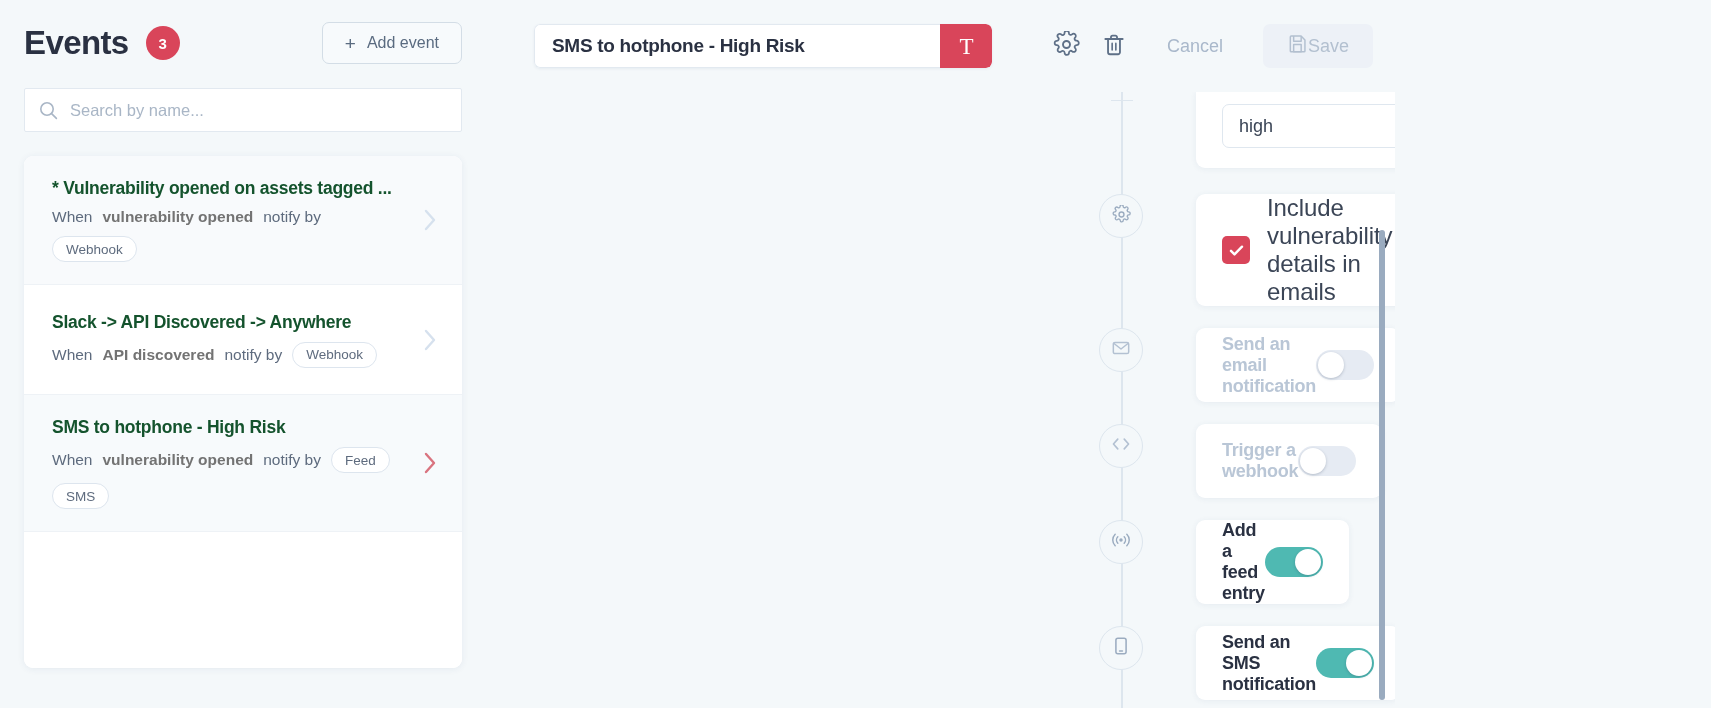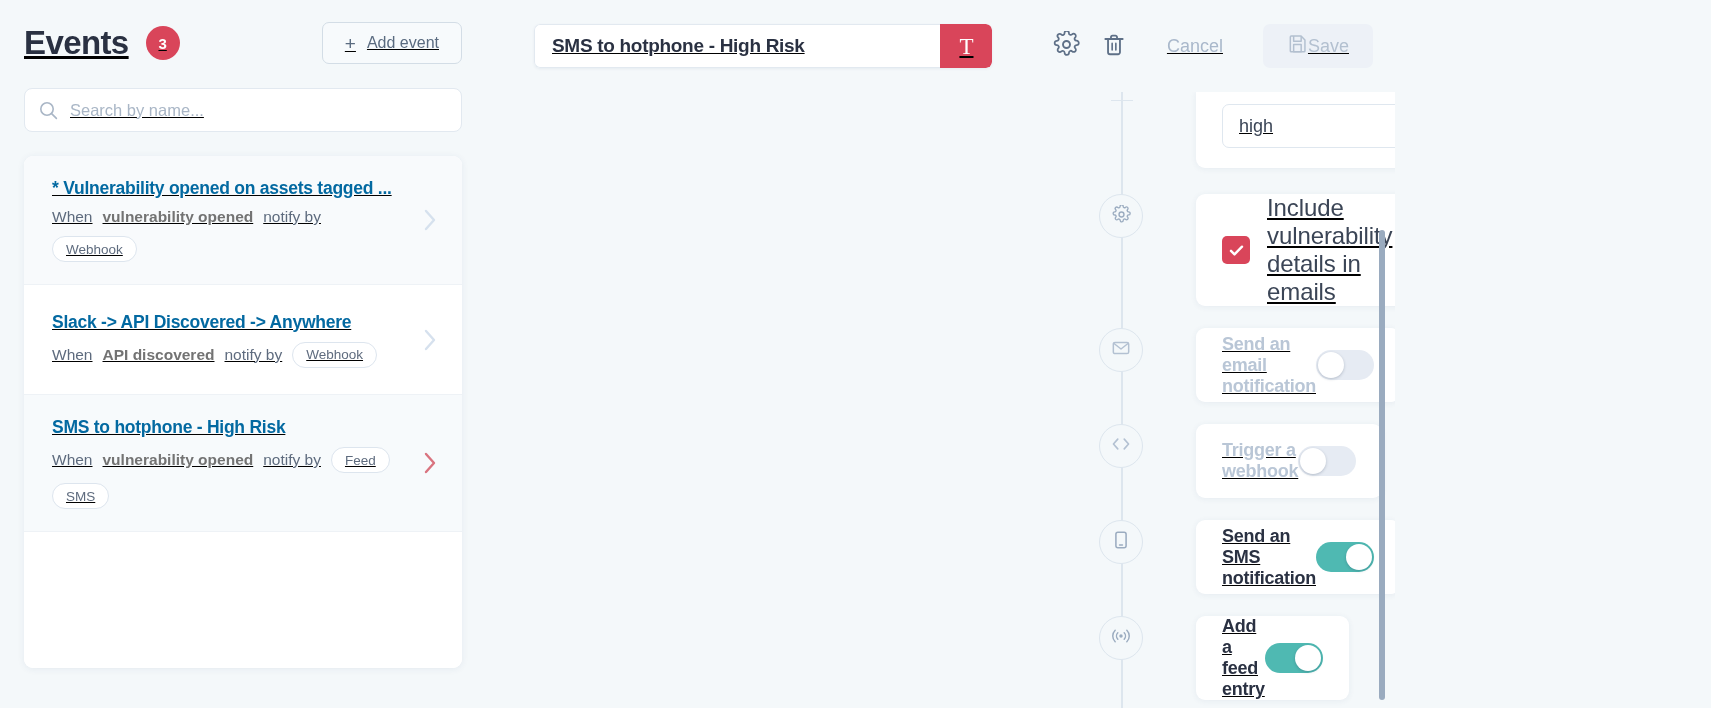--- a/index.html
+++ b/index.html
@@ -3,21 +3,21 @@
 <meta charset="utf-8">
 <style>
   * { box-sizing: border-box; margin: 0; padding: 0; }
   html, body {
     width: 1711px; height: 708px;
     overflow: hidden;
     background: #f4f8fa;
     font-family: "Liberation Sans", sans-serif;
     -webkit-font-smoothing: antialiased;
   }
-  .app { position: relative; width: 1395px; height: 708px; display: flex; text-decoration: underline; }
+  .app { position: relative; width: 1395px; height: 708px; display: flex; }
 
   
   .left-panel {
     position: relative;
     width: 508px;
     height: 708px;
     background: #f4f8fa;
     flex: 0 0 508px;
   }
   .left-header {
@@ -59,21 +59,21 @@
     cursor: pointer;
     font-family: "Liberation Sans", sans-serif;
   }
   .plus-icon { font-size: 19px; line-height: 1; color: #5a6b80; }
 
   .search-wrap {
     margin: 18px 46px 0 24px;
     height: 44px;
     background: #fff;
     border: 1px solid #e2e9f0;
-    border-radius: 8px;
+    border-radius: 2px;
     display: flex;
     align-items: center;
     padding: 0 14px;
   }
   .search-icon { flex: 0 0 auto; display: flex; margin-right: 12px; }
   .search-input {
     flex: 1;
     border: none;
     outline: none;
     font-size: 16.5px;
@@ -99,21 +99,21 @@
     min-height: 110px;
     cursor: pointer;
     border-bottom: 1px solid #eef2f6;
   }
   .event-item.shaded { background: #f8fafc; }
   .event-item.selected { background: #f7fafc; }
   .event-main { flex: 1; min-width: 0; }
   .event-name {
     font-size: 17.5px;
     font-weight: 700;
-    color: #0369a1;
+    color: #14532d;
     letter-spacing: -0.25px;
     white-space: nowrap;
     overflow: hidden;
     text-overflow: ellipsis;
   }
   .event-desc {
     margin-top: 9px;
     font-size: 15.5px;
     color: #5e6b7e;
     display: flex;
@@ -572,50 +572,50 @@
           <span class="row-label disabled">Trigger a webhook</span>
           <span class="toggle">
             <span class="knob"></span>
           </span>
         </div>
       </div>
 
       <div class="row">
         <div class="node">
           <span>
-            <svg width="18" height="20" viewBox="0 0 18 22" fill="none">
-              <rect x="3.4" y="2.4" width="11.2" height="17.2" rx="2.2" stroke="#9bacc0" stroke-width="1.7"></rect>
-              <line x1="7.4" y1="16.6" x2="10.6" y2="16.6" stroke="#9bacc0" stroke-width="1.6" stroke-linecap="round"></line>
-            </svg>
-          </span>
-        </div>
-        <div class="card">
-          <span class="row-label">Send an SMS notification</span>
-          <span class="toggle on">
-            <span class="knob"></span>
-          </span>
-        </div>
-      </div>
-
-      <div class="row">
-        <div class="node">
-          <span>
             <svg width="22" height="20" viewBox="0 0 24 22" fill="none">
               <circle cx="12" cy="11" r="1.9" fill="#9bacc0"></circle>
               <path d="M8.5 7.5a5 5 0 000 7M15.5 7.5a5 5 0 010 7" stroke="#9bacc0" stroke-width="1.6" stroke-linecap="round"></path>
               <path d="M5.6 4.6a9 9 0 000 12.8M18.4 4.6a9 9 0 010 12.8" stroke="#9bacc0" stroke-width="1.6" stroke-linecap="round"></path>
             </svg>
           </span>
         </div>
         <div class="card">
           <span class="row-label">Add a feed entry</span>
           <span class="toggle on">
             <span class="knob"></span>
           </span>
         </div>
       </div>
+
+      <div class="row">
+        <div class="node">
+          <span>
+            <svg width="18" height="20" viewBox="0 0 18 22" fill="none">
+              <rect x="3.4" y="2.4" width="11.2" height="17.2" rx="2.2" stroke="#9bacc0" stroke-width="1.7"></rect>
+              <line x1="7.4" y1="16.6" x2="10.6" y2="16.6" stroke="#9bacc0" stroke-width="1.6" stroke-linecap="round"></line>
+            </svg>
+          </span>
+        </div>
+        <div class="card">
+          <span class="row-label">Send an SMS notification</span>
+          <span class="toggle on">
+            <span class="knob"></span>
+          </span>
+        </div>
+      </div>
     </div>
 
     <div class="scrollbar-track">
       <div class="scrollbar-thumb"></div>
     </div>
   </div>
 </div>
 
 </body></html>

